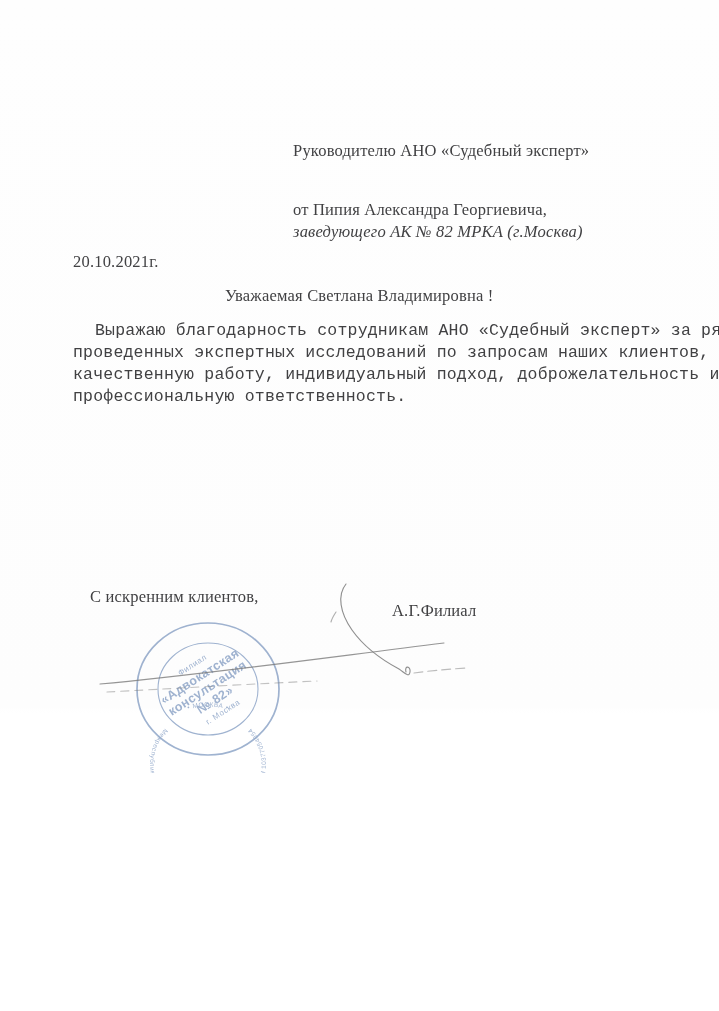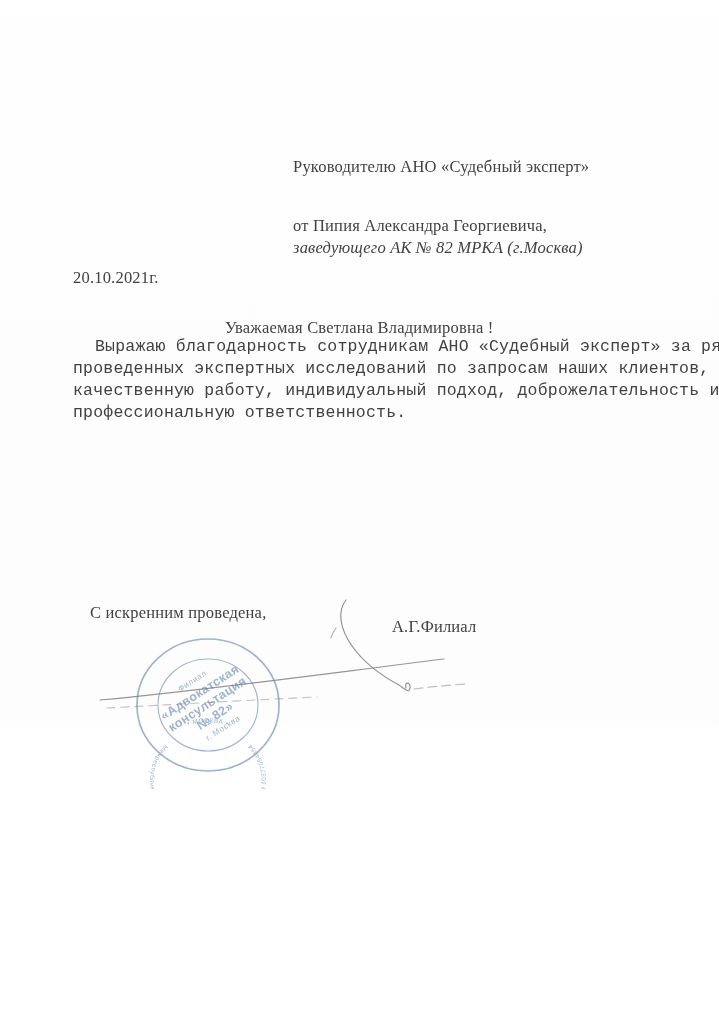--- a/index.html
+++ b/index.html
@@ -1,21 +1,21 @@
 <!DOCTYPE html>
 <html><head>
 <meta charset="utf-8">
 <style>
   * { margin: 0; padding: 0; box-sizing: border-box; }
   html, body { background: #ffffff; }
   .page {
     position: relative;
     width: 719px;
     height: 808px;
-    margin: 16px auto;
+    margin: 0 auto;
     background: linear-gradient(180deg, #fefefe 0%, #fdfdfd 87.5%, #ffffff 88.2%, #ffffff 100%);
     overflow: hidden;
     font-family: "Liberation Serif", "DejaVu Serif", serif;
     color: #414143;
   }
   .scan-text {
     position: absolute;
     font-size: 16.5px;
     line-height: 22px;
     letter-spacing: 0.2px;
@@ -62,30 +62,30 @@
 <div class="page">
 
   <div class="scan-text" style="left:293px; top:140px;">Руководителю АНО «Судебный эксперт»</div>
 
   <div class="scan-text" style="left:293px; top:199px;text-align:right;">от Пипия Александра Георгиевича,</div>
 
   <div class="scan-text" style="left:293px; top:221px;font-style:italic;">заведующего АК № 82 МРКА (г.Москва)</div>
 
   <div class="scan-text" style="left:73px; top:251px;">20.10.2021г.</div>
 
-  <div class="scan-text" style="left:225px; top:301px;">Уважаемая Светлана Владимировна !</div>
+  <div class="scan-text" style="left:225px; top:285px;">Уважаемая Светлана Владимировна !</div>
 
   <div class="scan-text para" style="left:73px; top:320px;">Выражаю благодарность сотрудникам АНО «Судебный эксперт» за ряд
 проведенных экспертных исследований по запросам наших клиентов, за их
 качественную работу, индивидуальный подход, доброжелательность и
 профессиональную ответственность.</div>
 
 
 
-  <div class="scan-text" style="left:90px; top:586px;">С искренним проведена,</div>
+  <div class="scan-text" style="left:90px; top:586px;">С искренним клиентов,</div>
 
   <div class="scan-text" style="left:392px; top:600px;">А.Г.Филиал</div>
 
   <div class="stamp-wrap">
     <svg width="190" height="168" viewBox="0 0 190 168">
       <defs>
         <path id="rimTop" d="M 54 121.5 A 58 53 0 1 0 136 121.5" fill="none"></path>
         <path id="rimBottom" d="M 53 118 A 58 53 0 0 1 137 118" fill="none"></path>
       </defs>
       <g stroke="#7f99c0" fill="none" opacity="0.85">

